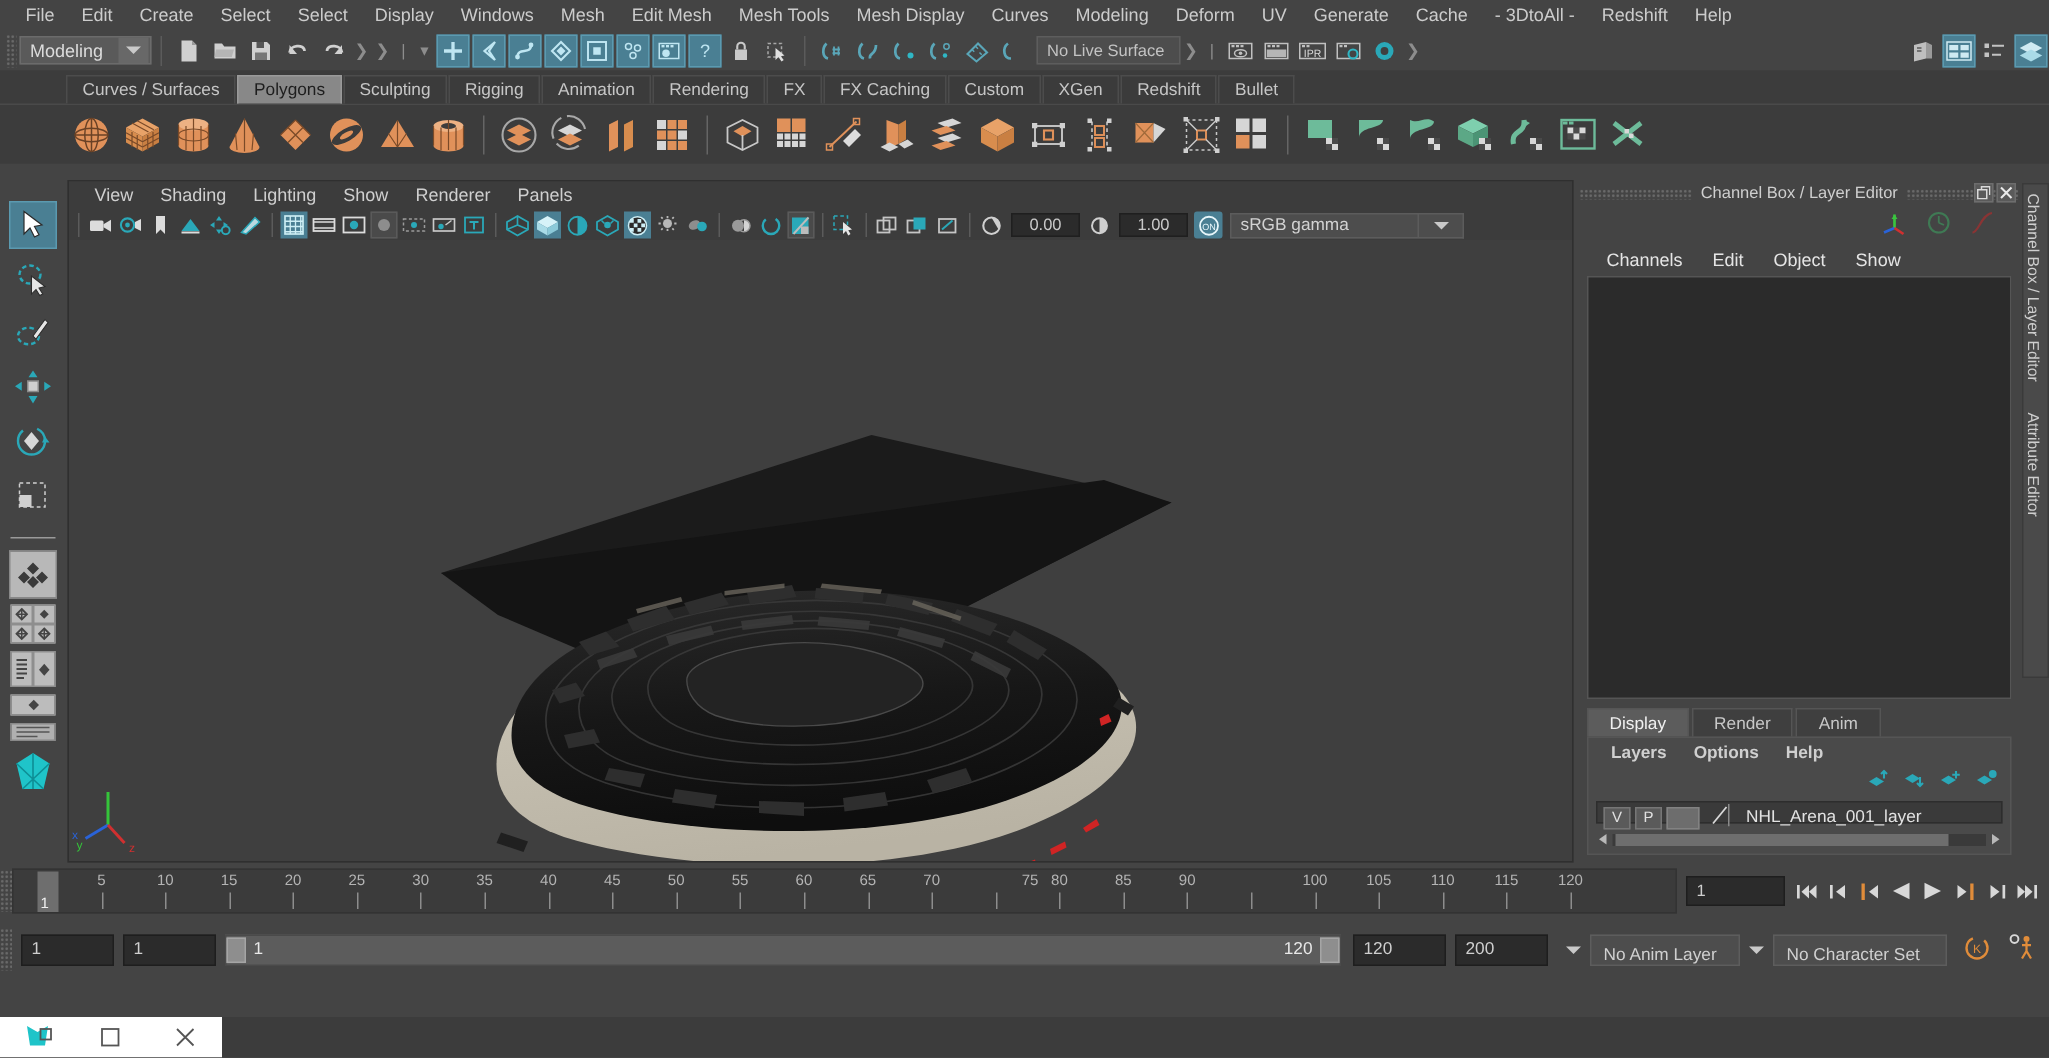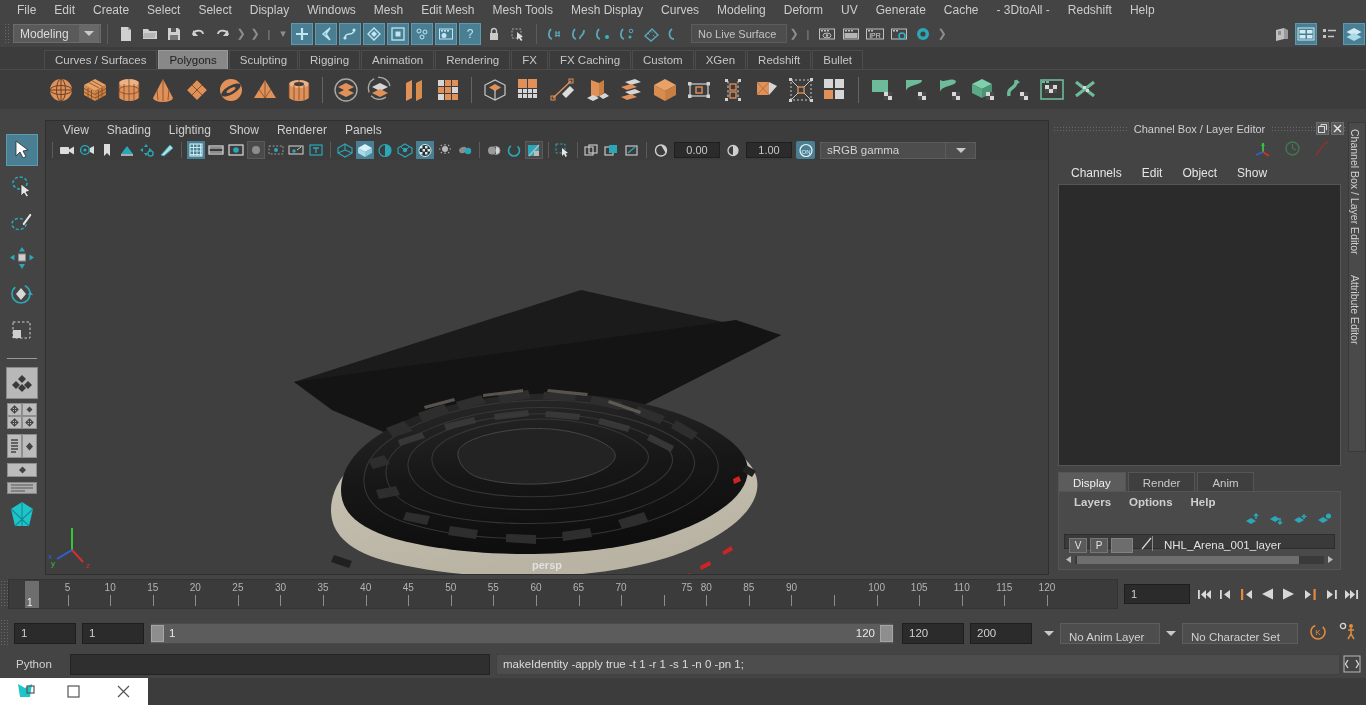--- a/index.html
+++ b/index.html
@@ -1098,21 +1098,20 @@
 
         <g transform="translate(26,390)">
           <path d="M0 0 L0 -22" stroke="#35c43a" stroke-width="2"></path>
           <path d="M0 0 L-15 9" stroke="#2a63d8" stroke-width="2"></path>
           <path d="M0 0 L11 12" stroke="#d03030" stroke-width="2"></path>
           <text x="-21" y="16" font-size="8" fill="#35c43a" font-family="Liberation Sans">y</text>
           <text x="-24" y="9" font-size="8" fill="#2a63d8" font-family="Liberation Sans">x</text>
           <text x="14" y="18" font-size="8" fill="#d03030" font-family="Liberation Sans">z</text>
         </g>
       </svg>
-      <div class="persplabel">persp</div>
     </div>
   </div>
 
   <div class="rightpanel">
     <div class="rp-title">
       <div class="rp-dots"></div>
       <div class="txt">Channel Box / Layer Editor</div>
       <div class="rp-dots"></div>
       <div class="rp-btns">
         <div class="rp-btn">
@@ -1391,33 +1390,20 @@
     </div>
     <div style="margin-right:8px;">
       <svg width="20" height="19" viewBox="0 0 20 19">
           <circle cx="5" cy="4" r="2.6" fill="none" stroke="#d8d8d8" stroke-width="1.3"></circle>
           <circle cx="13" cy="4" r="2" fill="#e08c3a"></circle>
           <path d="M13 6 L13 12 L10 17 M13 12 L16 17 M10 8 L16 8" stroke="#e08c3a" stroke-width="1.5" fill="none"></path>
         </svg>
     </div>
   </div>
 
-  <div class="cmdrow">
-    <div class="cmdlabel">Python</div>
-    <input class="cmdinput" value="" style="">
-    <div class="cmdout">
-      <span>makeIdentity -apply true -t 1 -r 1 -s 1 -n 0 -pn 1;</span>
-    </div>
-    <div class="cmdicon">
-      <svg width="18" height="18" viewBox="0 0 18 18">
-          <rect x="1" y="1" width="16" height="16" fill="none" stroke="#b8b8b8"></rect>
-          <path d="M5 5 L2.5 9 L5 13 M13 5 L15.5 9 L13 13" stroke="#d8d8d8" stroke-width="1.3" fill="none"></path>
-        </svg>
-    </div>
-  </div>
 
   <div class="taskbar">
     <div class="tbwin">
       <div class="tbcell">
         <svg width="22" height="20" viewBox="0 0 22 20">
             <path d="M4 2 L11 6 L18 2 L16 15 L6 15 Z" fill="#1fc4c9"></path>
             <rect x="13" y="4" width="7" height="7" fill="none" stroke="#555" stroke-width="1.2"></rect>
           </svg>
       </div>
       <div class="tbcell">

